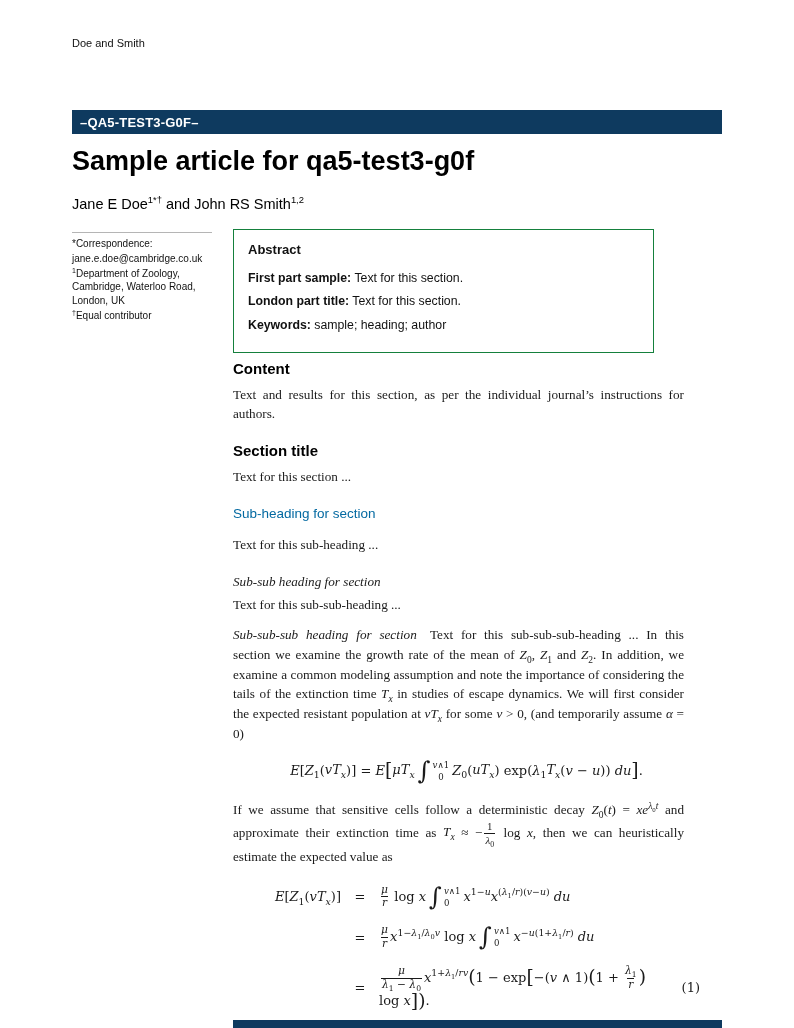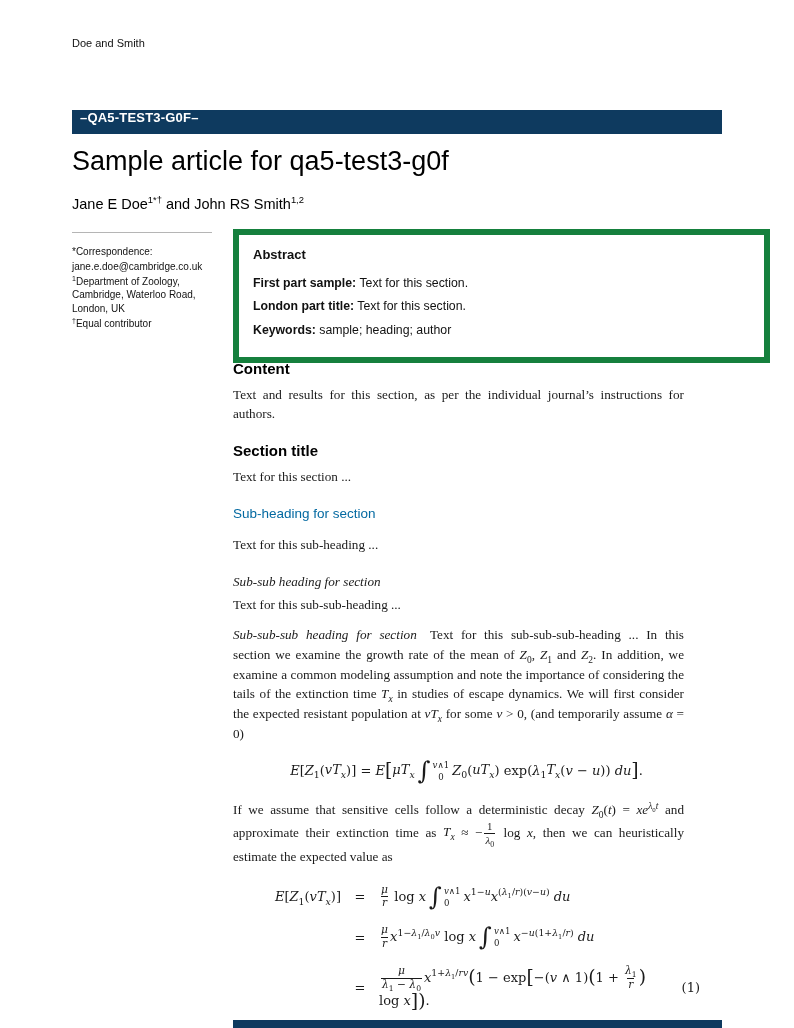--- a/index.html
+++ b/index.html
@@ -20,50 +20,50 @@
     font-family:"Liberation Sans", sans-serif;
     font-size:11px; color:#111;
   }
 
   .banner {
     position:absolute; top:110px; left:72px;
     width:650px; height:24px;
     background:#0e3a5f; color:#fff;
     font-family:"Liberation Sans", sans-serif;
     font-weight:bold; font-size:13px;
-    display:flex; 
+    display:flex; align-items:center;
     padding-left:8px; letter-spacing:0.2px;
   }
 
   .title {
     position:absolute; top:146px; left:72px;
     margin:0;
     font-family:"Liberation Sans", sans-serif;
-    font-weight:400; font-size:27px; color:#000;
+    font-weight:700; font-size:27px; color:#000;
   }
 
   .authors {
     position:absolute; top:196px; left:72px;
     font-family:"Liberation Sans", sans-serif;
     font-size:14.5px; color:#000;
   }
   .authors sup { font-size:0.65em; }
 
   .margin-col {
     position:absolute; top:232px; left:72px; width:140px;
-    border-top:1px solid #b5b5b5; padding-top:12px;
+    border-top:1px solid #b5b5b5; padding-top:4px;
     font-family:"Liberation Sans", sans-serif;
     font-size:10px; line-height:1.38; color:#111;
   }
   .margin-col .mnote { margin:0 0 1px 0; }
   .margin-col sup { font-size:0.7em; }
 
   .abstract-box {
-    position:absolute; top:229px; left:233px; width:537px;
-    border:6px solid #15803d;
+    position:absolute; top:229px; left:233px; width:421px;
+    border:1px solid #15803d;
     padding:10px 14px 12px 14px;
     font-family:"Liberation Sans", sans-serif;
     font-size:12.3px; line-height:1.6; color:#111;
   }
   .abstract-heading {
     font-weight:bold; font-size:13px; margin-bottom:8px;
   }
   .abstract-line { margin:0 0 4px 0; }
   .b { font-weight:bold; }
 

